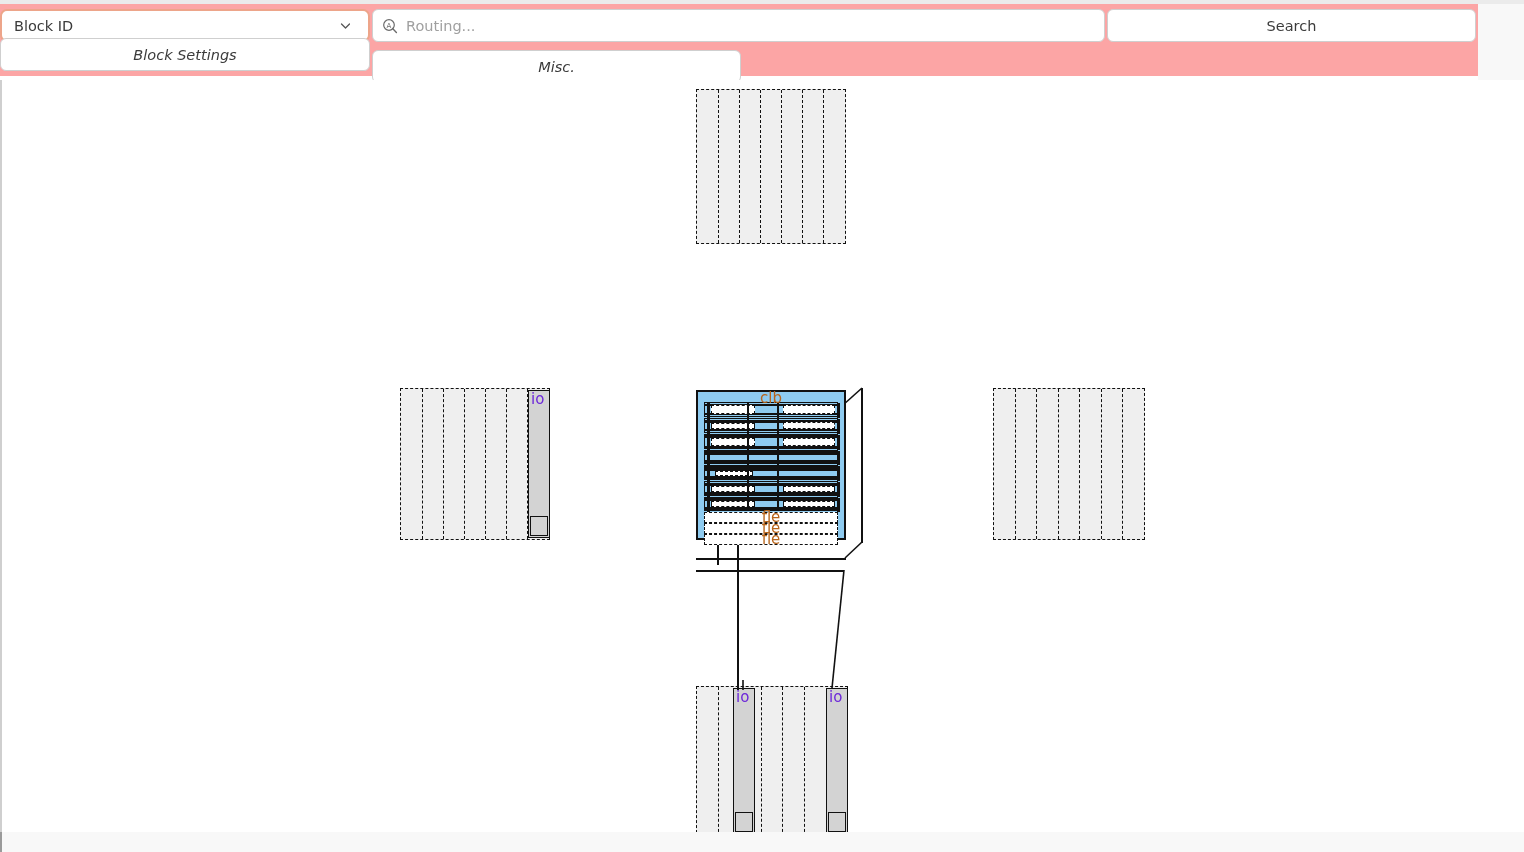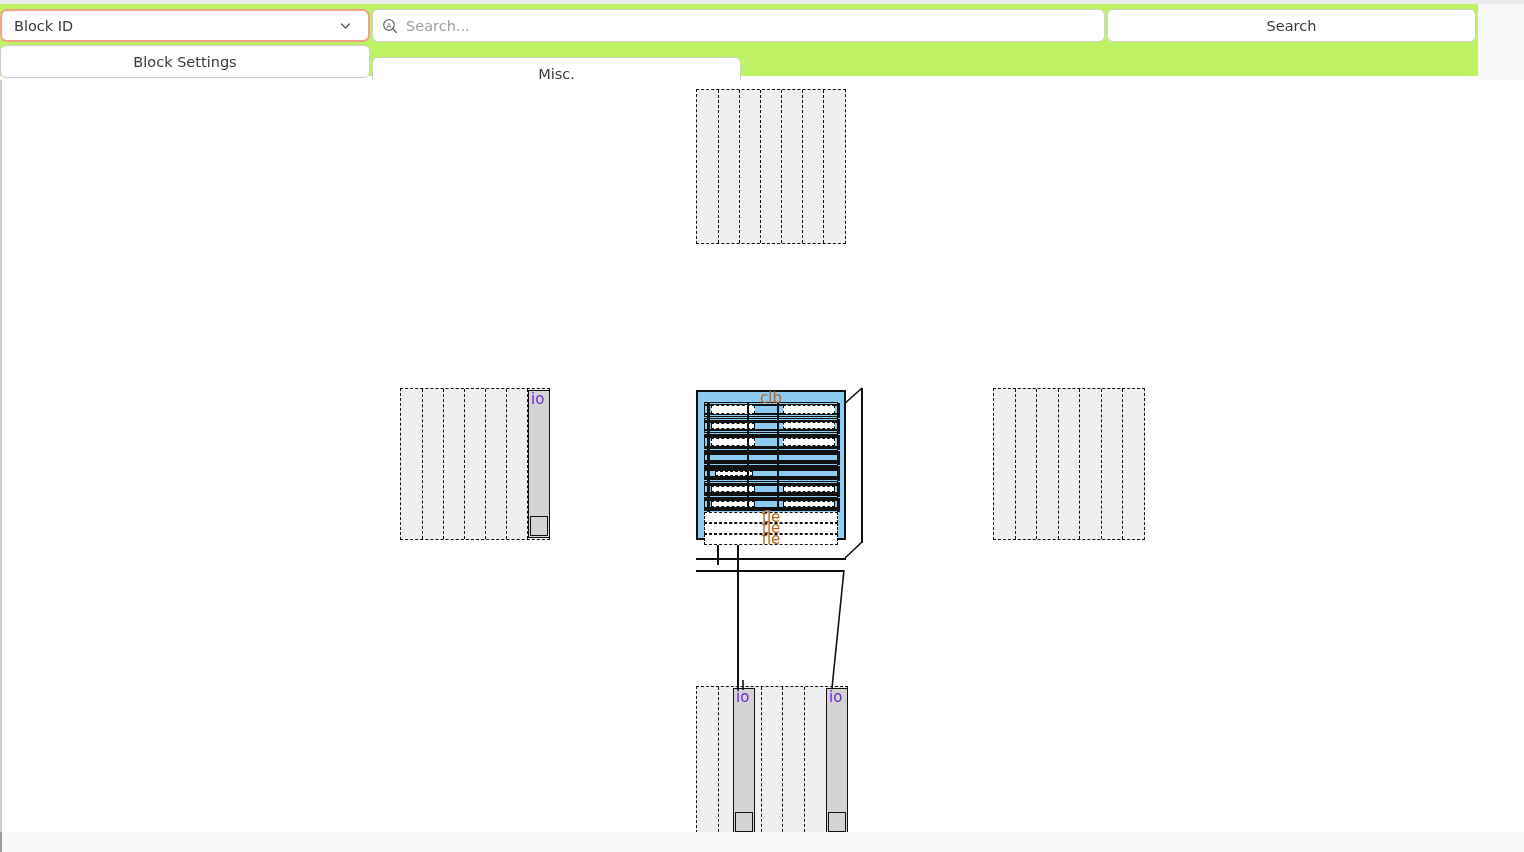--- a/index.html
+++ b/index.html
@@ -24,32 +24,32 @@
     width: 1524px; height: 4px;
     background: #ebebeb;
   }
 
   
   .toolbar {
     position: absolute;
     left: 0; top: 4px;
     width: 1478px;
     height: 72px;
-    background: #bef264;
+    background: #fca5a5;
   }
   .toolbar-row {
     position: absolute;
     left: 0;
     width: 1478px;
     height: 33px;
     display: flex;
     gap: 2px;
   }
   .row1 { top: 5px; }
-  .row2 { top: 41px; }
+  .row2 { top: 34px; font-style: italic; }
 
   .ctl {
     height: 33px;
     border: 1px solid #cfcfcf;
     border-radius: 6px;
     background: #ffffff;
     color: #3b3b3b;
     font-size: 14.5px;
     display: flex;
     align-items: center;
@@ -249,21 +249,21 @@
       </div>
 
       <div class="ctl search-box">
         <span class="search-icon">
           <svg width="16" height="16" viewBox="0 0 16 16">
             <circle cx="7" cy="7" r="5.3" fill="none" stroke="#6b6b6b" stroke-width="1.2"></circle>
             <line x1="10.6" y1="10.6" x2="14.4" y2="14.4" stroke="#6b6b6b" stroke-width="1.4" stroke-linecap="round"></line>
             <text x="7" y="9.9" font-size="7" fill="#6b6b6b" text-anchor="middle" font-family="DejaVu Sans, sans-serif">A</text>
           </svg>
         </span>
-        <span class="search-placeholder">Search...</span>
+        <span class="search-placeholder">Routing...</span>
       </div>
 
       <div class="ctl search-btn">Search</div>
     </div>
 
     <div class="toolbar-row row2">
       <div class="ctl tab-btn wide1">Block Settings</div>
       <div class="ctl tab-btn wide4">Misc.</div>
     </div>
   </div>

